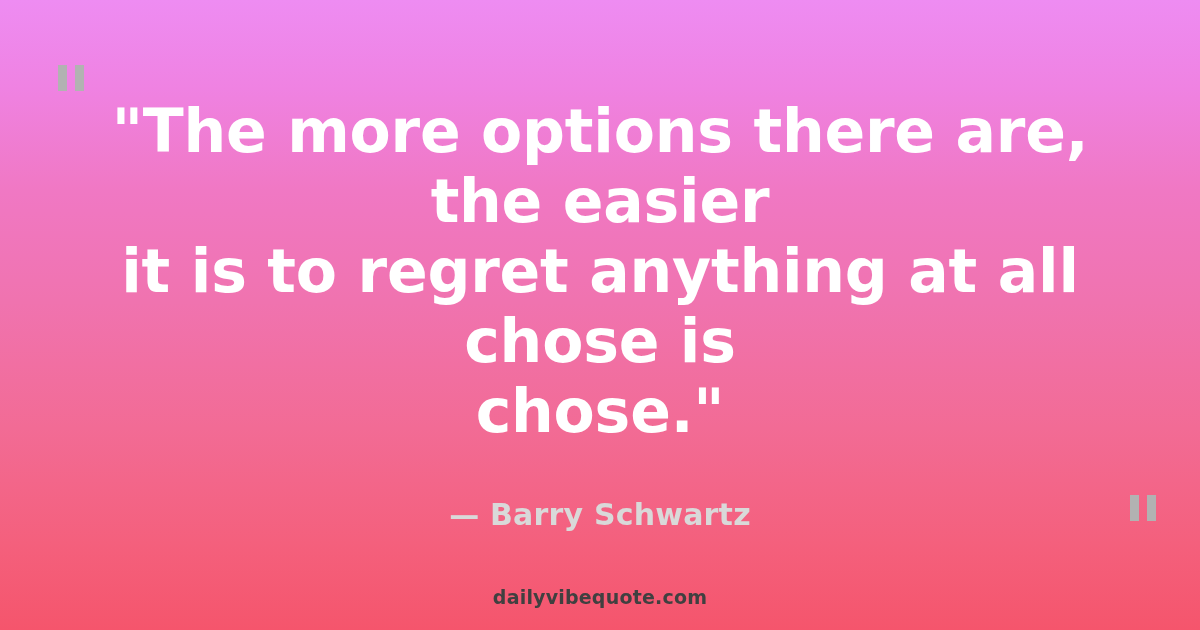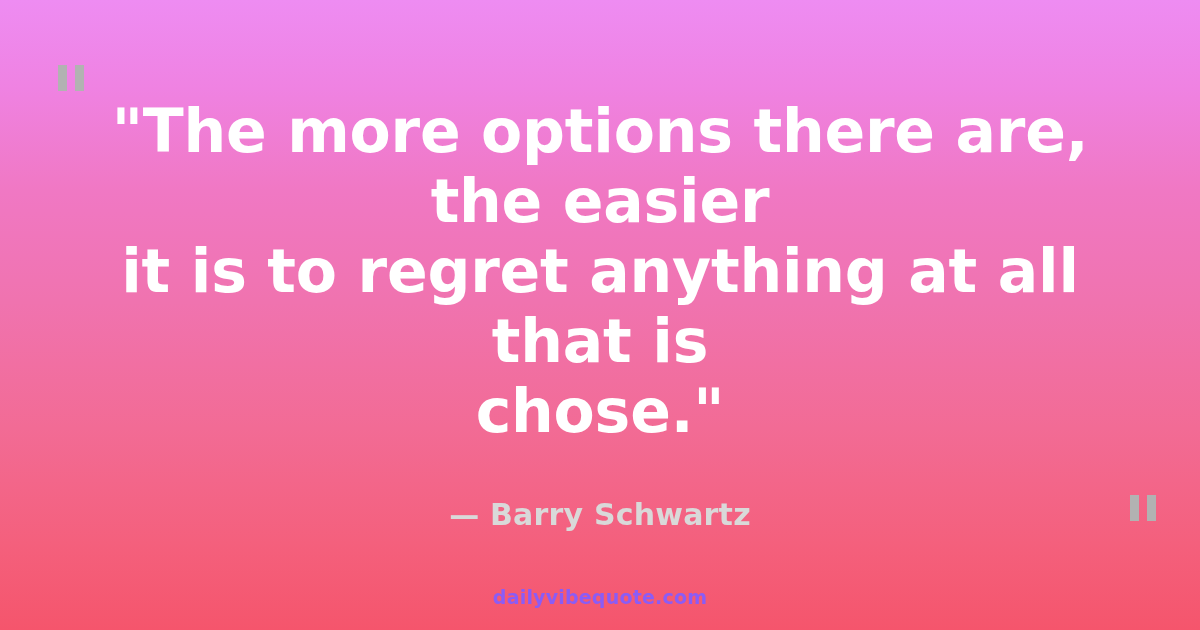--- a/index.html
+++ b/index.html
@@ -70,21 +70,21 @@
     line-height:38px;
     letter-spacing:0.2px;
   }
 
   
   .site-footer {
     position:absolute;
     left:0; right:0;
     bottom:22px;
     text-align:center;
-    color:#8b5cf6;
+    color:#404040;
     font-weight:bold;
     font-size:19px;
     letter-spacing:0.2px;
   }
 </style>
 </head>
 <body>
 
 <div class="quote-mark top-left">
   <i></i>
@@ -93,21 +93,21 @@
 
 <div class="quote-mark bottom-right">
   <i></i>
   <i></i>
 </div>
 
 <div class="stage">
 
   <div class="quote-text">
     <div>"The more options there are, the easier</div>
-    <div>it is to regret anything at all that is</div>
+    <div>it is to regret anything at all chose is</div>
     <div>chose."</div>
   </div>
 
   <div class="attribution">— Barry Schwartz</div>
 
 </div>
 
 <div class="site-footer">dailyvibequote.com</div>
 
 </body></html>

